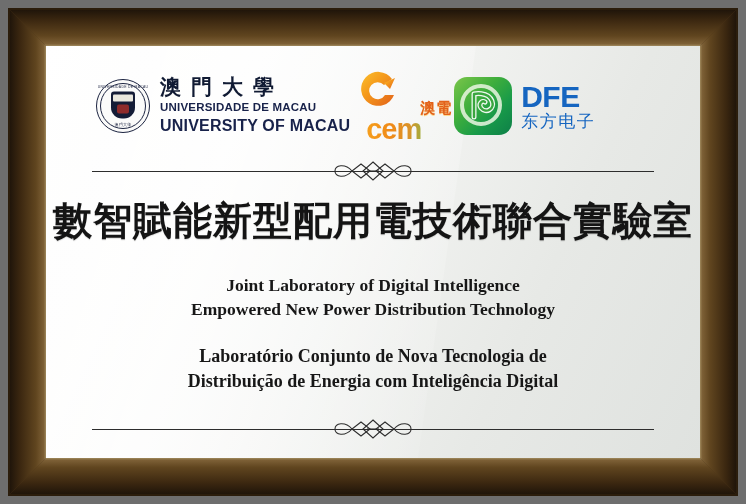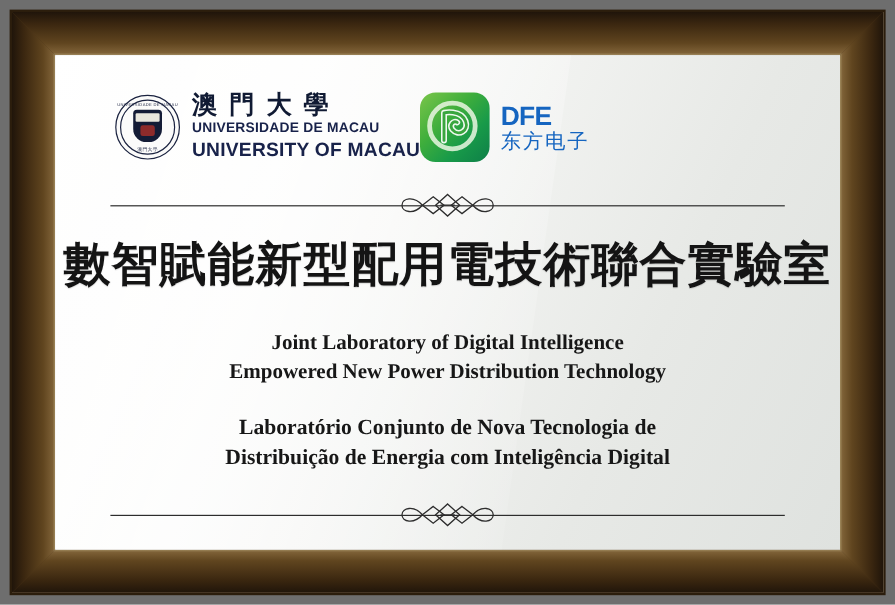--- a/index.html
+++ b/index.html
@@ -207,21 +207,21 @@
     position:relative;
     width:58px; height:58px;
     border-radius:13px;
     background:linear-gradient(135deg,#7bc64a 0%,#3fae3c 38%,#189a49 68%,#0e7f48 100%);
     flex:0 0 auto;
   }
   .dfe-mark svg { position:absolute; inset:0; }
   .dfe-words { display:flex; flex-direction:column; gap:1px; }
   .dfe-en {
     font-family:"Liberation Sans", sans-serif;
-    font-size:22px;
+    font-size:30px;
     font-weight:700;
     color:#1565c0;
     letter-spacing:-.5px;
     line-height:1;
   }
   .dfe-cn {
     font-family:"Liberation Serif", serif;
     font-size:17px;
     font-weight:400;
     color:#1565c0;
@@ -312,20 +312,35 @@
                 <div class="um-shield"></div>
                 <div class="um-ring-text um-ring-bot">澳門大學</div>
               </div>
               <div class="um-words">
                 <div class="um-cn">澳門大學</div>
                 <div class="um-pt">UNIVERSIDADE DE MACAU</div>
                 <div class="um-en">UNIVERSITY OF MACAU</div>
               </div>
             </div>
 
+            <div class="cem-logo">
+              <svg class="cem-swirl" viewBox="0 0 46 46">
+                <defs>
+                  <linearGradient id="cemg" x1="0" y1="0" x2="1" y2="1">
+                    <stop offset="0%" stop-color="#fbc02d"></stop>
+                    <stop offset="40%" stop-color="#f59b1c"></stop>
+                    <stop offset="100%" stop-color="#e2621a"></stop>
+                  </linearGradient>
+                </defs>
+                <path d="M38 10 A17 17 0 1 0 40 26 L31 26 A8.5 8.5 0 1 1 30 16 Z" fill="url(#cemg)"></path>
+                <path d="M30 14 L41 9 L36 20 Z" fill="url(#cemg)"></path>
+              </svg>
+              <div class="cem-cn">澳電</div>
+              <div class="cem-word">cem</div>
+            </div>
 
             <div class="dfe-logo">
               <div class="dfe-mark">
                 <svg viewBox="0 0 58 58">
                   <circle cx="27" cy="28" r="19" fill="none" stroke="#eaf6e2" stroke-width="4" opacity=".85"></circle>
                   <path d="M20 40 L20 17 C20 17 34 14 38 24 C41 32 32 37 27 31 C24 27 28 23 31 25" fill="none" stroke="#ffffff" stroke-width="5" stroke-linecap="round" stroke-linejoin="round" opacity=".92"></path>
                   <path d="M20 40 L20 17 C20 17 34 14 38 24 C41 32 32 37 27 31 C24 27 28 23 31 25" fill="none" stroke="#3aa63f" stroke-width="2.4" stroke-linecap="round" stroke-linejoin="round"></path>
                 </svg>
               </div>
               <div class="dfe-words">

